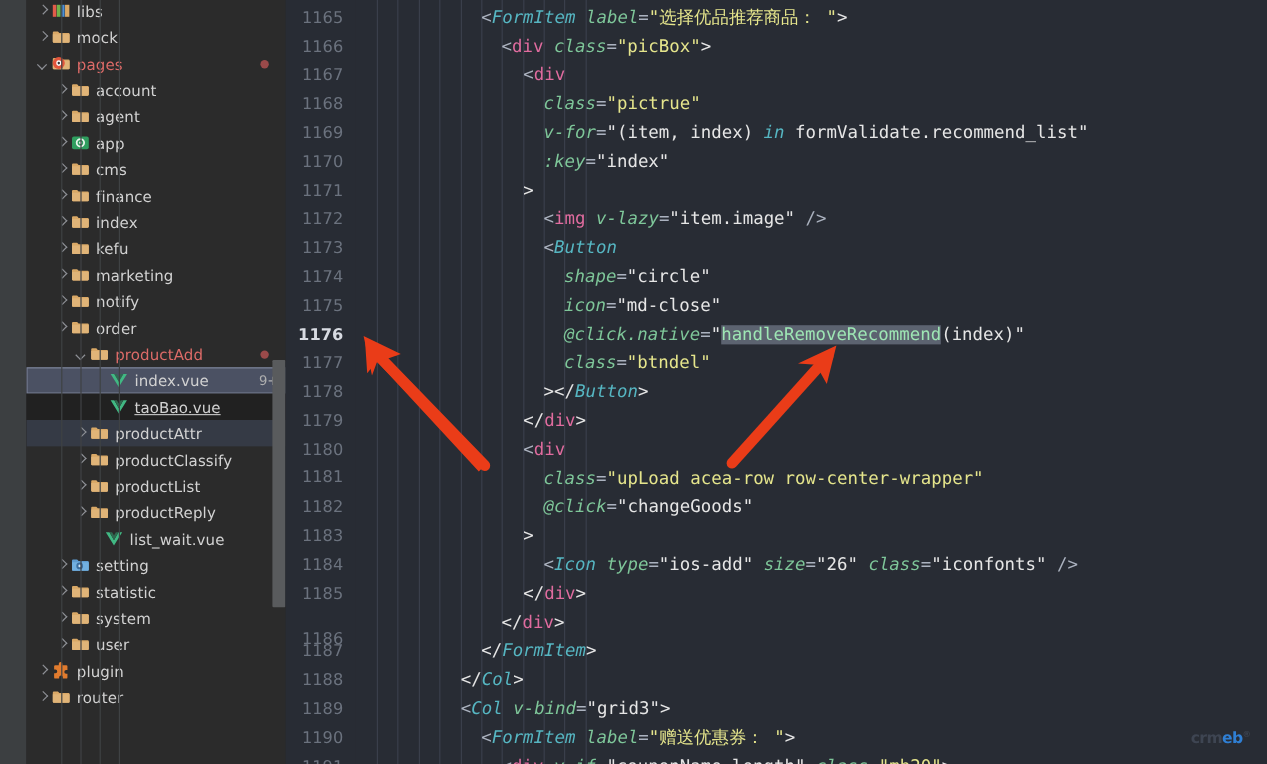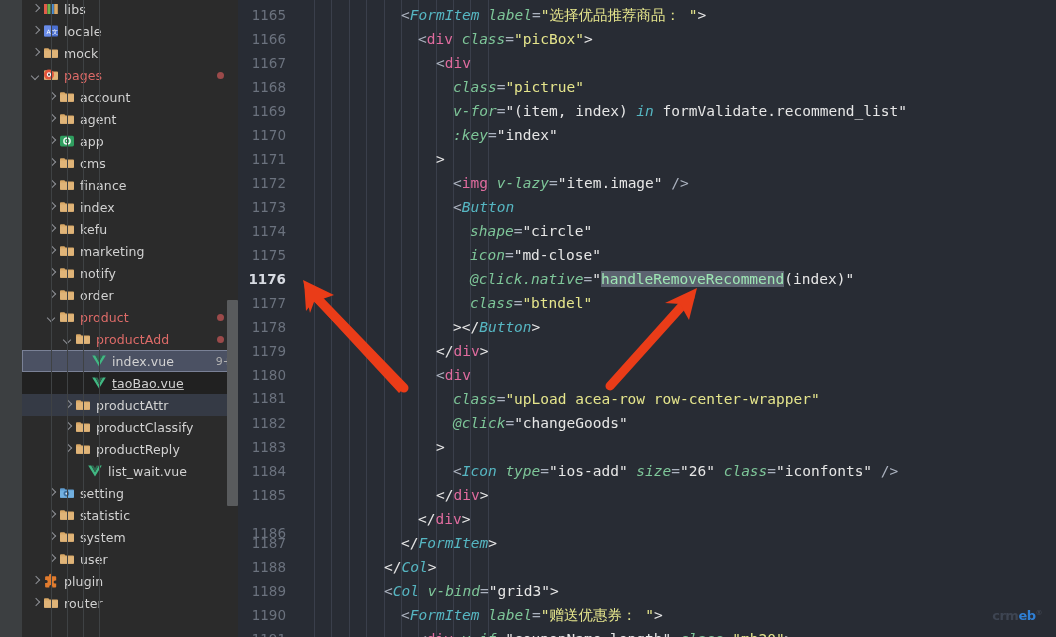--- a/index.html
+++ b/index.html
@@ -191,30 +191,20 @@
               <rect x="1" y="3" width="3" height="10" fill="#e25c4a"></rect>
               <rect x="4.4" y="3" width="3" height="10" fill="#6fb24a"></rect>
               <rect x="7.8" y="3" width="3" height="10" fill="#4a8fd8"></rect>
               <rect x="11.2" y="3" width="3.6" height="10" fill="#d9a866"></rect>
             </svg></span>
           <span class="label plain">libs</span>
         </div>
         <div class="row" style="padding-left: 8px;">
           <span class="arrow closed"></span>
           <span class="ico"><svg width="16" height="16" viewBox="0 0 16 16">
-              <rect x="1" y="2.5" width="14" height="11" rx="1" fill="#4a6fd0"></rect>
-              <rect x="1" y="2.5" width="7" height="11" rx="1" fill="#6a8ce8"></rect>
-              <text x="3.4" y="10.6" font-size="6" fill="#fff" font-family="DejaVu Sans">A</text>
-              <text x="9" y="11.4" font-size="6" fill="#fff" font-family="DejaVu Sans">文</text>
-            </svg></span>
-          <span class="label plain">locale</span>
-        </div>
-        <div class="row" style="padding-left: 8px;">
-          <span class="arrow closed"></span>
-          <span class="ico"><svg width="16" height="16" viewBox="0 0 16 16">
               <path d="M1 4.2a.9.9 0 0 1 .9-.9h3.4l1.2 1.3h7.6a.9.9 0 0 1 .9.9v6.3a.9.9 0 0 1-.9.9H1.9a.9.9 0 0 1-.9-.9z" fill="#d9a866"></path>
               <path d="M1 5.6h14v6.2a.9.9 0 0 1-.9.9H1.9a.9.9 0 0 1-.9-.9z" fill="#e0b478"></path>
             </svg></span>
           <span class="label plain">mock</span>
         </div>
         <div class="row" style="padding-left: 8px;">
           <span class="arrow open"></span>
           <span class="ico"><svg width="16" height="16" viewBox="0 0 16 16">
               <path d="M1 4.2a.9.9 0 0 1 .9-.9h3.4l1.2 1.3h7.6a.9.9 0 0 1 .9.9v6.3a.9.9 0 0 1-.9.9H1.9a.9.9 0 0 1-.9-.9z" fill="#d9a866"></path>
               <path d="M1 5.6h14v6.2a.9.9 0 0 1-.9.9H1.9a.9.9 0 0 1-.9-.9z" fill="#e0b478"></path>
@@ -299,29 +289,20 @@
           <span class="label plain">notify</span>
         </div>
         <div class="row" style="padding-left: 24px;">
           <span class="arrow closed"></span>
           <span class="ico"><svg width="16" height="16" viewBox="0 0 16 16">
               <path d="M1 4.2a.9.9 0 0 1 .9-.9h3.4l1.2 1.3h7.6a.9.9 0 0 1 .9.9v6.3a.9.9 0 0 1-.9.9H1.9a.9.9 0 0 1-.9-.9z" fill="#d9a866"></path>
               <path d="M1 5.6h14v6.2a.9.9 0 0 1-.9.9H1.9a.9.9 0 0 1-.9-.9z" fill="#e0b478"></path>
             </svg></span>
           <span class="label plain">order</span>
         </div>
-        <div class="row" style="padding-left: 24px;">
-          <span class="arrow open"></span>
-          <span class="ico"><svg width="16" height="16" viewBox="0 0 16 16">
-              <path d="M1 4.2a.9.9 0 0 1 .9-.9h3.4l1.2 1.3h7.6a.9.9 0 0 1 .9.9v6.3a.9.9 0 0 1-.9.9H1.9a.9.9 0 0 1-.9-.9z" fill="#d9a866"></path>
-              <path d="M1 5.6h14v6.2a.9.9 0 0 1-.9.9H1.9a.9.9 0 0 1-.9-.9z" fill="#e0b478"></path>
-            </svg></span>
-          <span class="label red">product</span>
-          <span class="dot"></span>
-        </div>
         <div class="row" style="padding-left: 40px;">
           <span class="arrow open"></span>
           <span class="ico"><svg width="16" height="16" viewBox="0 0 16 16">
               <path d="M1 4.2a.9.9 0 0 1 .9-.9h3.4l1.2 1.3h7.6a.9.9 0 0 1 .9.9v6.3a.9.9 0 0 1-.9.9H1.9a.9.9 0 0 1-.9-.9z" fill="#d9a866"></path>
               <path d="M1 5.6h14v6.2a.9.9 0 0 1-.9.9H1.9a.9.9 0 0 1-.9-.9z" fill="#e0b478"></path>
             </svg></span>
           <span class="label red">productAdd</span>
           <span class="dot"></span>
         </div>
         <div class="row sel" style="padding-left: 56px;">
@@ -349,20 +330,28 @@
             </svg></span>
           <span class="label plain">productAttr</span>
         </div>
         <div class="row" style="padding-left: 40px;">
           <span class="arrow closed"></span>
           <span class="ico"><svg width="16" height="16" viewBox="0 0 16 16">
               <path d="M1 4.2a.9.9 0 0 1 .9-.9h3.4l1.2 1.3h7.6a.9.9 0 0 1 .9.9v6.3a.9.9 0 0 1-.9.9H1.9a.9.9 0 0 1-.9-.9z" fill="#d9a866"></path>
               <path d="M1 5.6h14v6.2a.9.9 0 0 1-.9.9H1.9a.9.9 0 0 1-.9-.9z" fill="#e0b478"></path>
             </svg></span>
           <span class="label plain">productClassify</span>
+        </div>
+        <div class="row" style="padding-left: 40px;">
+          <span class="arrow closed"></span>
+          <span class="ico"><svg width="16" height="16" viewBox="0 0 16 16">
+              <path d="M1 4.2a.9.9 0 0 1 .9-.9h3.4l1.2 1.3h7.6a.9.9 0 0 1 .9.9v6.3a.9.9 0 0 1-.9.9H1.9a.9.9 0 0 1-.9-.9z" fill="#d9a866"></path>
+              <path d="M1 5.6h14v6.2a.9.9 0 0 1-.9.9H1.9a.9.9 0 0 1-.9-.9z" fill="#e0b478"></path>
+            </svg></span>
+          <span class="label plain">productList</span>
         </div>
         <div class="row" style="padding-left: 40px;">
           <span class="arrow closed"></span>
           <span class="ico"><svg width="16" height="16" viewBox="0 0 16 16">
               <path d="M1 4.2a.9.9 0 0 1 .9-.9h3.4l1.2 1.3h7.6a.9.9 0 0 1 .9.9v6.3a.9.9 0 0 1-.9.9H1.9a.9.9 0 0 1-.9-.9z" fill="#d9a866"></path>
               <path d="M1 5.6h14v6.2a.9.9 0 0 1-.9.9H1.9a.9.9 0 0 1-.9-.9z" fill="#e0b478"></path>
             </svg></span>
           <span class="label plain">productReply</span>
         </div>
         <div class="row" style="padding-left: 52px;">

